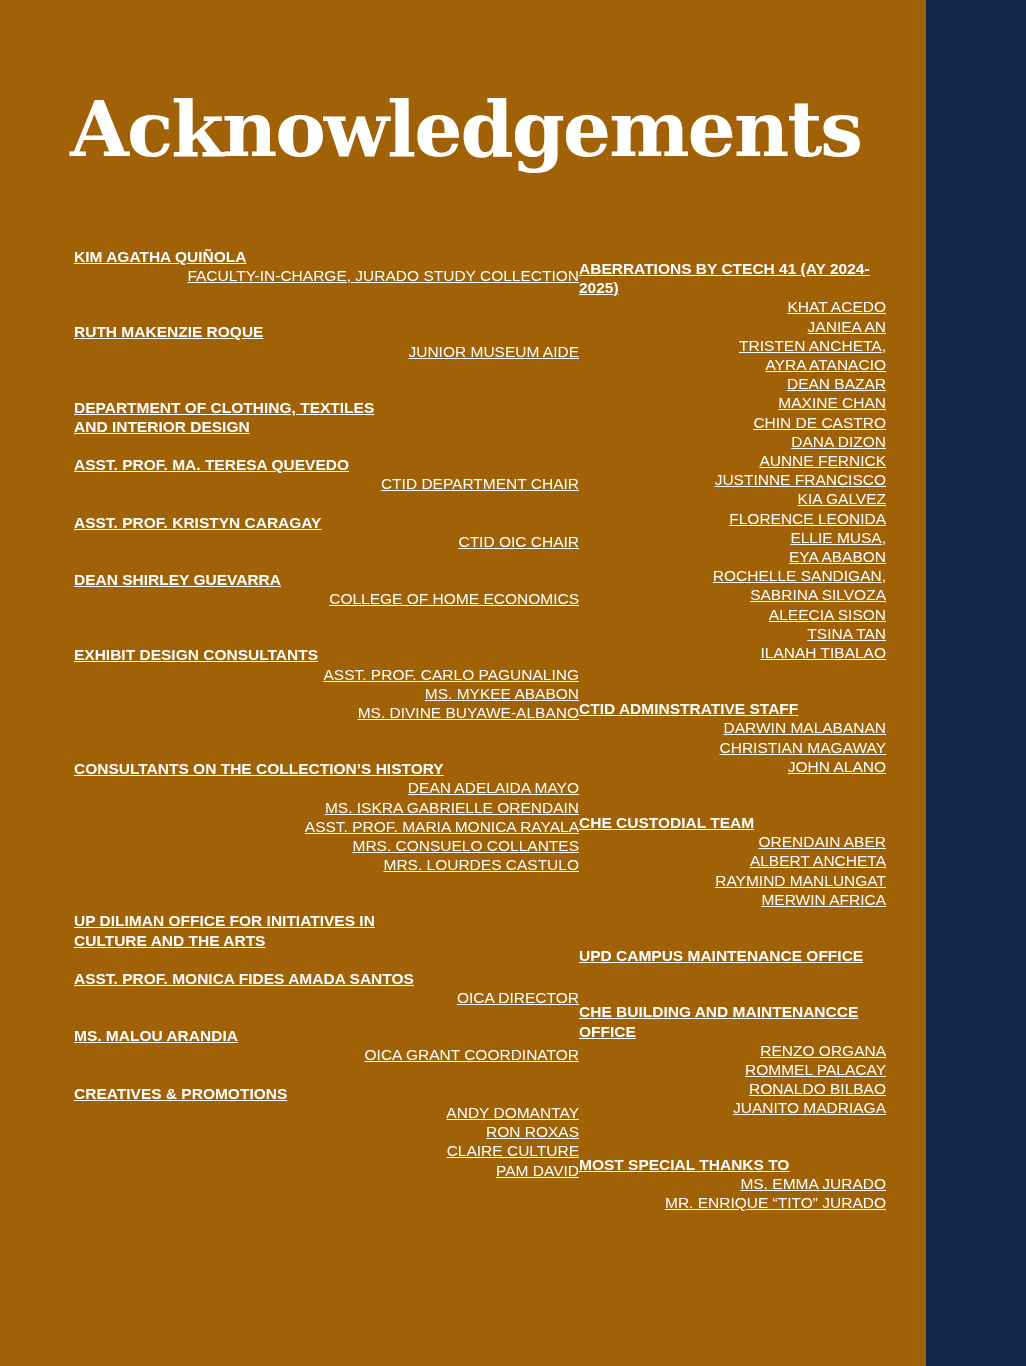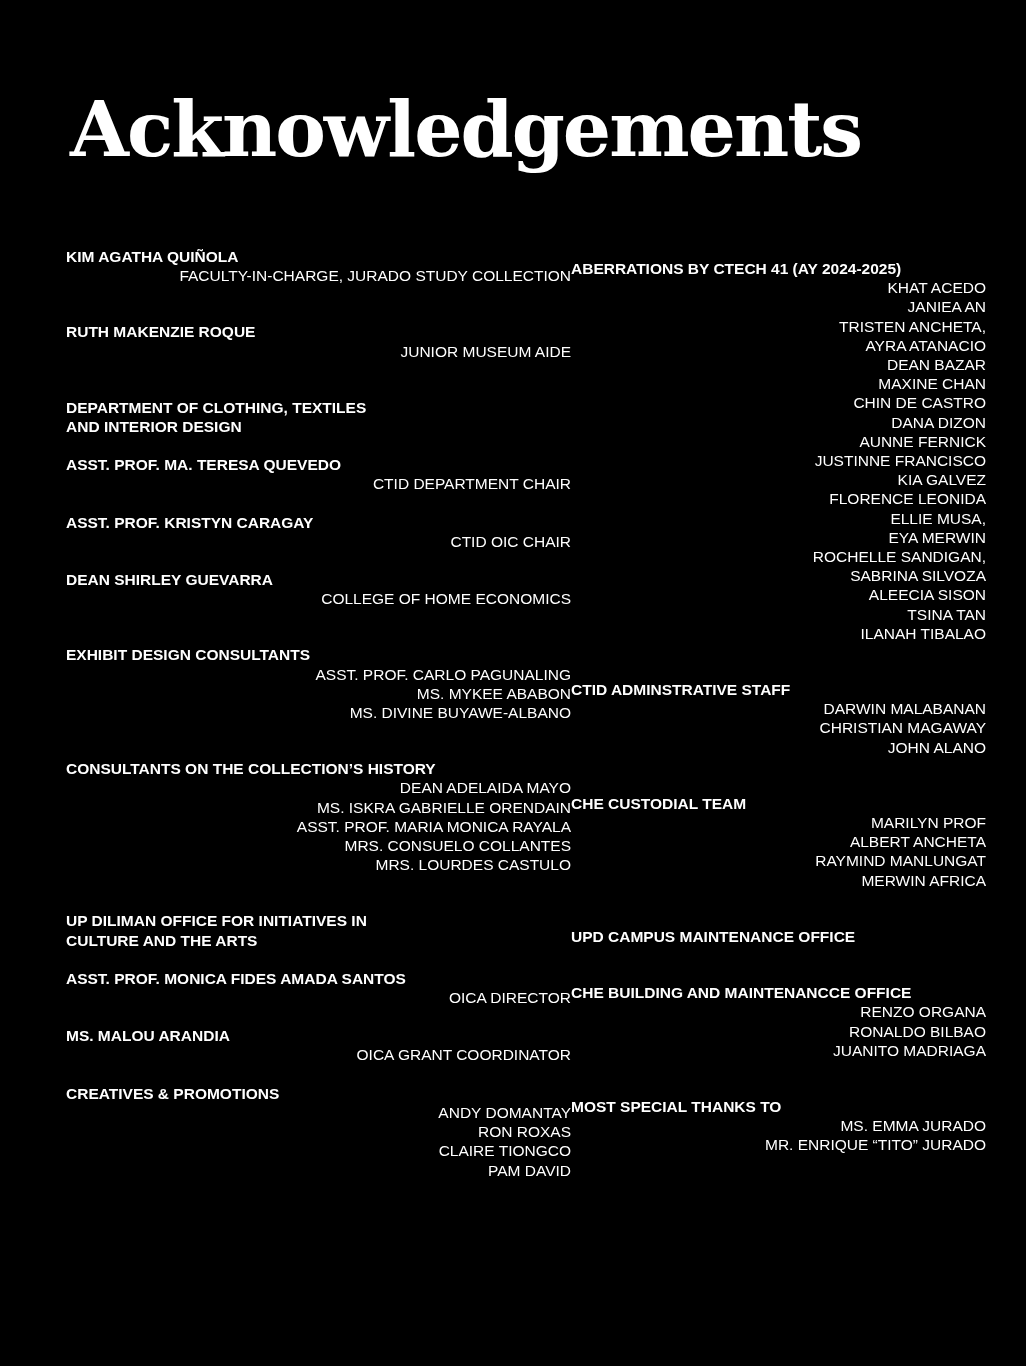--- a/index.html
+++ b/index.html
@@ -5,43 +5,44 @@
   * { margin: 0; padding: 0; box-sizing: border-box; }
   html, body {
     width: 1026px;
     height: 1366px;
     background: #16284E;
     font-family: "Liberation Sans", sans-serif;
     overflow: hidden;
   }
   .page {
     position: relative;
-    width: 1026px;
+    width: 926px;
     height: 1366px;
-    background: #000000;
+    background: #a16207;
     color: #FFFFFF;
   }
   .page-title {
     position: absolute;
     left: 70px;
     top: 88px;
     font-family: "DejaVu Serif", serif;
     font-weight: 700;
     font-size: 76px;
     letter-spacing: -2px;
     color: #FFFFFF;
     line-height: 1.1;
     white-space: nowrap;
   }
   .columns {
     position: absolute;
-    left: 66px;
+    left: 74px;
     top: 247px;
     right: 40px;
     display: flex;
+    text-decoration: underline;
   }
   .column { display: block; }
   .column-left  { width: 505px; flex: 0 0 505px; }
   .column-right { flex: 1 1 auto; margin-top: 12px; }
   .credit-section {
     font-size: 15.5px;
     line-height: 19.2px;
     color: #FFFFFF;
   }
   .credit-section + .credit-section { margin-top: 37px; }
@@ -105,66 +106,67 @@
           <div class="credit-line">OICA DIRECTOR</div>
         </section>
         <section class="credit-section sub">
           <div class="heading-line">MS. MALOU ARANDIA</div>
           <div class="credit-line">OICA GRANT COORDINATOR</div>
         </section>
         <section class="credit-section">
           <div class="heading-line">CREATIVES &amp; PROMOTIONS</div>
           <div class="credit-line">ANDY DOMANTAY</div>
           <div class="credit-line">RON ROXAS</div>
-          <div class="credit-line">CLAIRE TIONGCO</div>
+          <div class="credit-line">CLAIRE CULTURE</div>
           <div class="credit-line">PAM DAVID</div>
         </section>
       </div>
       <div class="column column-right">
         <section class="credit-section">
           <div class="heading-line">ABERRATIONS BY CTECH 41 (AY 2024-2025)</div>
           <div class="credit-line">KHAT ACEDO</div>
           <div class="credit-line">JANIEA AN</div>
           <div class="credit-line">TRISTEN ANCHETA,</div>
           <div class="credit-line">AYRA ATANACIO</div>
           <div class="credit-line">DEAN BAZAR</div>
           <div class="credit-line">MAXINE CHAN</div>
           <div class="credit-line">CHIN DE CASTRO</div>
           <div class="credit-line">DANA DIZON</div>
           <div class="credit-line">AUNNE FERNICK</div>
           <div class="credit-line">JUSTINNE FRANCISCO</div>
           <div class="credit-line">KIA GALVEZ</div>
           <div class="credit-line">FLORENCE LEONIDA</div>
           <div class="credit-line">ELLIE MUSA,</div>
-          <div class="credit-line">EYA MERWIN</div>
+          <div class="credit-line">EYA ABABON</div>
           <div class="credit-line">ROCHELLE SANDIGAN,</div>
           <div class="credit-line">SABRINA SILVOZA</div>
           <div class="credit-line">ALEECIA SISON</div>
           <div class="credit-line">TSINA TAN</div>
           <div class="credit-line">ILANAH TIBALAO</div>
         </section>
         <section class="credit-section">
           <div class="heading-line">CTID ADMINSTRATIVE STAFF</div>
           <div class="credit-line">DARWIN MALABANAN</div>
           <div class="credit-line">CHRISTIAN MAGAWAY</div>
           <div class="credit-line">JOHN ALANO</div>
         </section>
         <section class="credit-section">
           <div class="heading-line">CHE CUSTODIAL TEAM</div>
-          <div class="credit-line">MARILYN PROF</div>
+          <div class="credit-line">ORENDAIN ABER</div>
           <div class="credit-line">ALBERT ANCHETA</div>
           <div class="credit-line">RAYMIND MANLUNGAT</div>
           <div class="credit-line">MERWIN AFRICA</div>
         </section>
         <section class="credit-section">
           <div class="heading-line">UPD CAMPUS MAINTENANCE OFFICE</div>
         </section>
         <section class="credit-section">
           <div class="heading-line">CHE BUILDING AND MAINTENANCCE OFFICE</div>
           <div class="credit-line">RENZO ORGANA</div>
+          <div class="credit-line">ROMMEL PALACAY</div>
           <div class="credit-line">RONALDO BILBAO</div>
           <div class="credit-line">JUANITO MADRIAGA</div>
         </section>
         <section class="credit-section">
           <div class="heading-line">MOST SPECIAL THANKS TO</div>
           <div class="credit-line">MS. EMMA JURADO</div>
           <div class="credit-line">MR. ENRIQUE “TITO” JURADO</div>
         </section>
       </div>
     </div>

